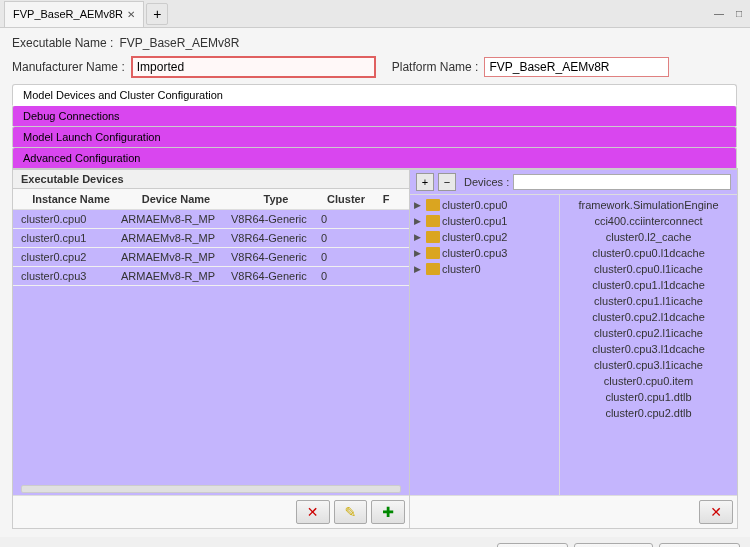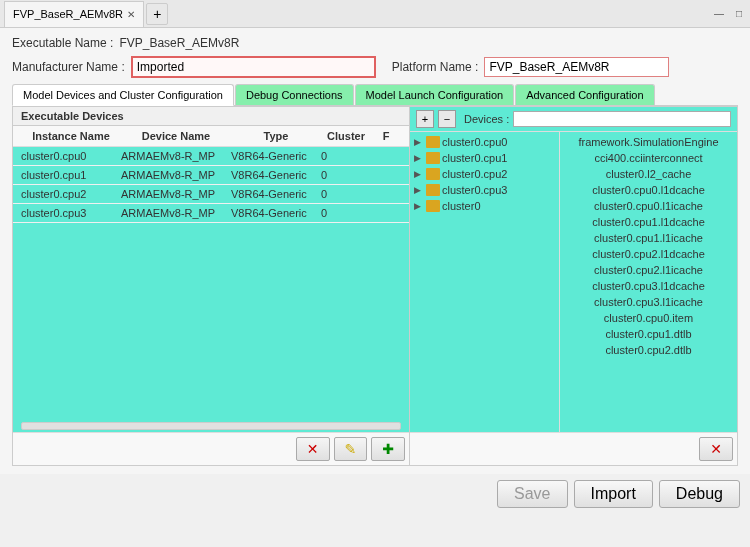--- a/index.html
+++ b/index.html
@@ -89,42 +89,43 @@
     .form-input.highlighted {
       border: 2px solid #e06060;
       background: #fff8f8;
     }
 
     
     .tab-nav {
       display: flex;
       border-bottom: 1px solid #ccc;
       margin-top: 4px;
+      flex-direction: column;
     }
     .tab-nav-item {
       padding: 4px 10px;
       border: 1px solid #ccc;
       border-bottom: none;
-      background: #86efac;
+      background: #d946ef;
       cursor: pointer;
       font-size: 11px;
       margin-right: 1px;
       border-radius: 3px 3px 0 0;
     }
     .tab-nav-item.active {
       background: #fff;
       border-bottom: 1px solid #fff;
       margin-bottom: -1px;
       z-index: 1;
     }
 
     
     .panel-area {
       border: 1px solid #ccc;
-      background: #5eead4;
+      background: #c4b5fd;
       display: flex;
       height: 360px;
     }
 
     
     .left-panel {
       flex: 0 0 370px;
       border-right: 1px solid #ccc;
       display: flex;
       flex-direction: column;

